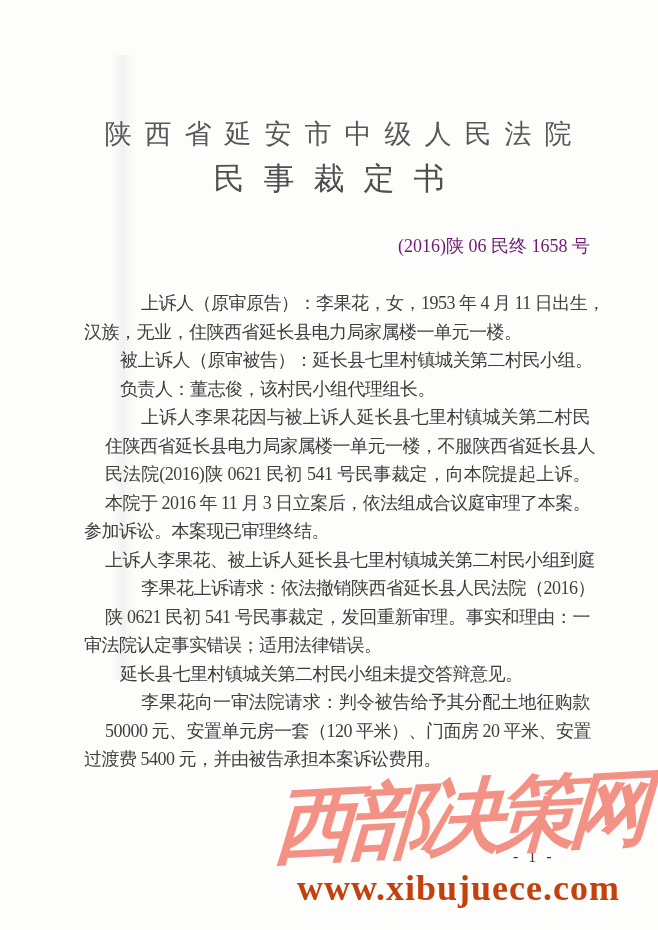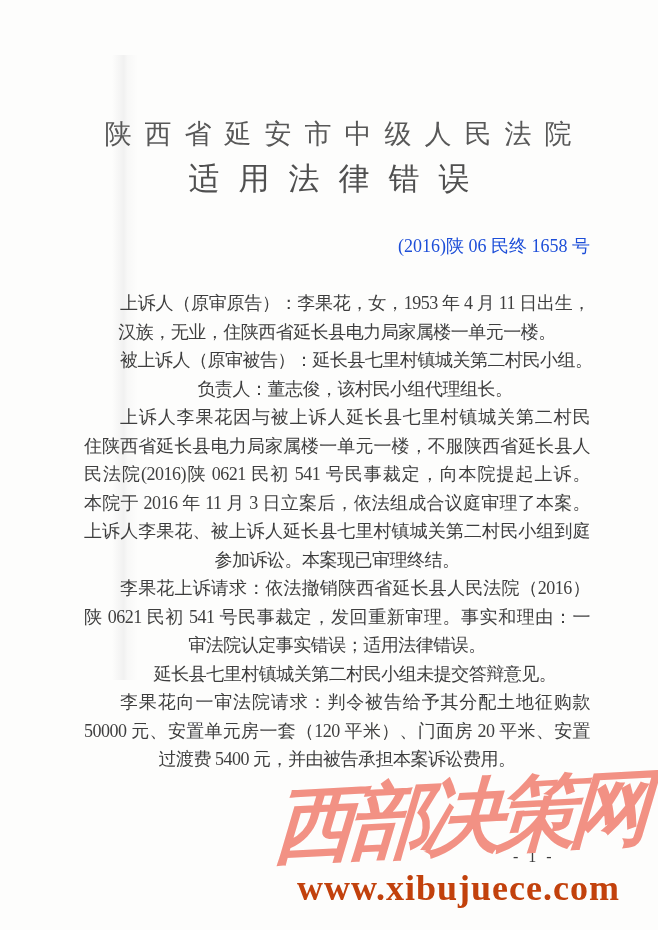--- a/index.html
+++ b/index.html
@@ -47,21 +47,21 @@
     letter-spacing: 19px;
     padding-left: 19px;
     color: #4f4f4f;
     white-space: nowrap;
   }
   .caseno {
     position: absolute;
     left: 0; right: 68px; top: 234px;
     text-align: right;
     font-size: 18px;
-    color: #1d4ed8;
+    color: #701a75;
     white-space: nowrap;
   }
   .doc-body {
     position: absolute;
     left: 84px; top: 289px;
     width: 506px;
     font-size: 18px;
     letter-spacing: -0.5px;
     color: #3e3e3e;
     z-index: 1;
@@ -71,22 +71,23 @@
     display: block;
     height: 28.5px;
     line-height: 28.5px;
     white-space: nowrap;
     overflow: visible;
   }
   .indent { text-indent: 2em; }
   .just {
     text-align: justify;
     text-align-last: justify;
+    margin-left: 21px;
   }
-  .last { text-align: center; }
+  .last { text-align: left; }
   .faded {
     color: #a6a6af;
     filter: blur(0.4px);
   }
   .pageno {
     position: absolute;
     left: 513px; top: 848px;
     font-size: 16px;
     letter-spacing: 3px;
     color: #3c3c3c;
@@ -121,21 +122,21 @@
   }
 </style>
 </head>
 <body>
 
 <div class="page">
 
   <div class="crease"></div>
 
   <h1 class="court">陕西省延安市中级人民法院</h1>
-  <h2 class="doctype">适用法律错误</h2>
+  <h2 class="doctype">民事裁定书</h2>
   <div class="caseno">(2016)陕 06 民终 1658 号</div>
 
   <div class="doc-body">
 
     <p class="para">
       <span class="line indent just">上诉人（原审原告）：李果花，女，1953 年 4 月 11 日出生，</span>
       <span class="line last">汉族，无业，住陕西省延长县电力局家属楼一单元一楼。</span>
     </p>
 
     <p class="para">
@@ -144,22 +145,22 @@
 
     <p class="para">
       <span class="line indent last">负责人：董志俊，该村民小组代理组长。</span>
     </p>
 
     <p class="para">
       <span class="line indent just">上诉人李果花因与被上诉人延长县七里村镇城关第二村民</span>
       <span class="line just">住陕西省延长县电力局家属楼一单元一楼，不服陕西省延长县人</span>
       <span class="line just">民法院(2016)陕 0621 民初 541 号民事裁定，向本院提起上诉。</span>
       <span class="line just">本院于 2016 年 11 月 3 日立案后，依法组成合议庭审理了本案。</span>
+      <span class="line last">参加诉讼。本案现已审理终结。</span>
       <span class="line just">上诉人李果花、被上诉人延长县七里村镇城关第二村民小组到庭</span>
-      <span class="line last">参加诉讼。本案现已审理终结。</span>
     </p>
 
     <p class="para">
       <span class="line indent just">李果花上诉请求：依法撤销陕西省延长县人民法院（2016）</span>
       <span class="line just">陕 0621 民初 541 号民事裁定，发回重新审理。事实和理由：一</span>
       <span class="line last">审法院认定事实错误；适用法律错误。</span>
     </p>
 
     <p class="para">
       <span class="line indent last">延长县七里村镇城关第二村民小组未提交答辩意见。</span>

